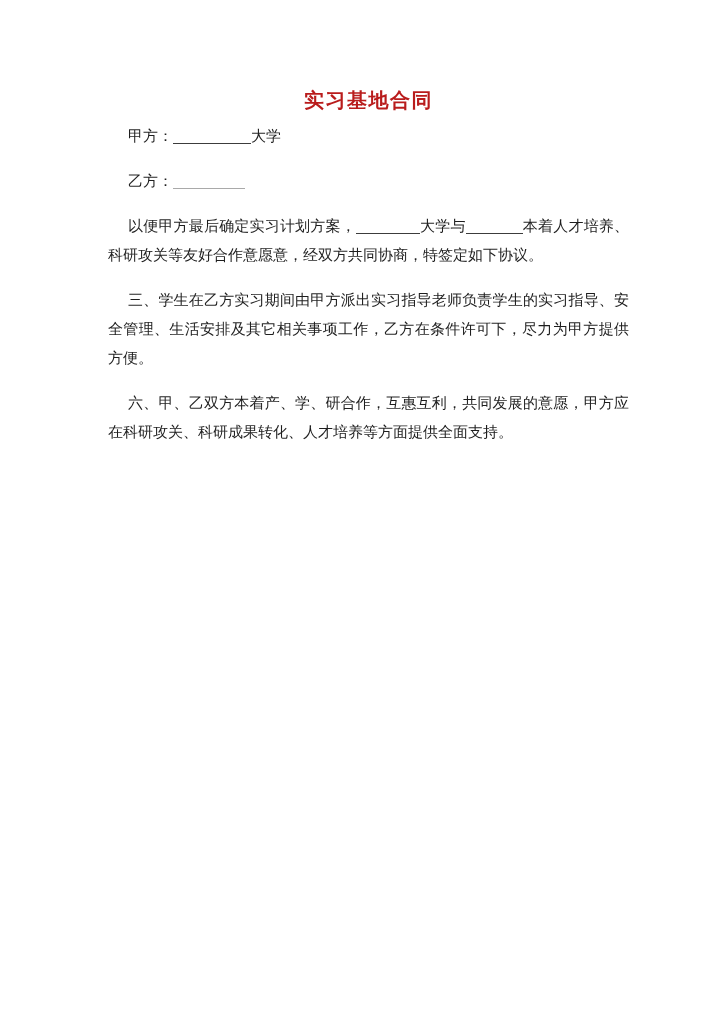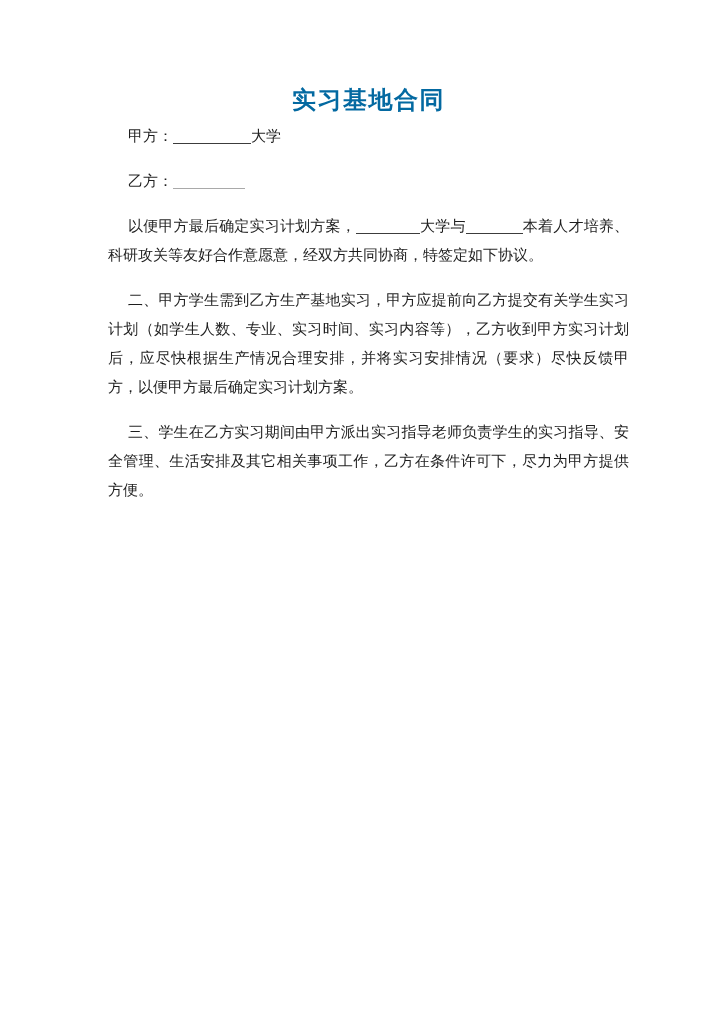--- a/index.html
+++ b/index.html
@@ -23,26 +23,26 @@
     background: #ffffff;
   }
   .doc {
     position: absolute;
     left: 108px;
     top: 88px;
     width: 521px;
   }
   .title {
     margin: 0;
-    font-size: 24px;
+    font-size: 20px;
     font-weight: bold;
     line-height: 24px;
     text-align: center;
     letter-spacing: 1.5px;
-    color: #0369a1;
+    color: #b91c1c;
   }
   .para {
     margin: 16px 0 0 0;
     font-size: 15px;
     line-height: 29px;
     text-align: justify;
     text-indent: 20px;
     color: #1e1e1e;
   }
   #paragraphs .para:first-child {
@@ -69,17 +69,17 @@
 </head>
 <body>
 
 <div class="page">
   <div class="doc">
     <h1 class="title">实习基地合同</h1>
     <div id="paragraphs">
         <p class="para single"><span>甲方：</span><span class="blank" style="width: 78px;"></span><span>大学</span></p>
         <p class="para single"><span>乙方：</span><span class="blank light" style="width: 72px;"></span></p>
         <p class="para"><span>以便甲方最后确定实习计划方案，</span><span class="blank" style="width: 64px;"></span><span>大学与</span><span class="blank" style="width: 57px;"></span><span>本着人才培养、科研攻关等友好合作意愿意，经双方共同协商，特签定如下协议。</span></p>
-        <p class="para"><span>二、甲方学生需到乙方生产基地实习，甲方应提前向乙方提交有关学生实习计划（如学生人数、专业、实习时间、实习内容等），乙方收到甲方实习计划后，应尽快根据生产情况合理安排，并将实习安排情况（要求）尽快反馈甲方，以便甲方最后确定实习计划方案。</span></p>
         <p class="para"><span>三、学生在乙方实习期间由甲方派出实习指导老师负责学生的实习指导、安全管理、生活安排及其它相关事项工作，乙方在条件许可下，尽力为甲方提供方便。</span></p>
+        <p class="para"><span>六、甲、乙双方本着产、学、研合作，互惠互利，共同发展的意愿，甲方应在科研攻关、科研成果转化、人才培养等方面提供全面支持。</span></p>
       </div>
   </div>
 </div>
 
 </body></html>

